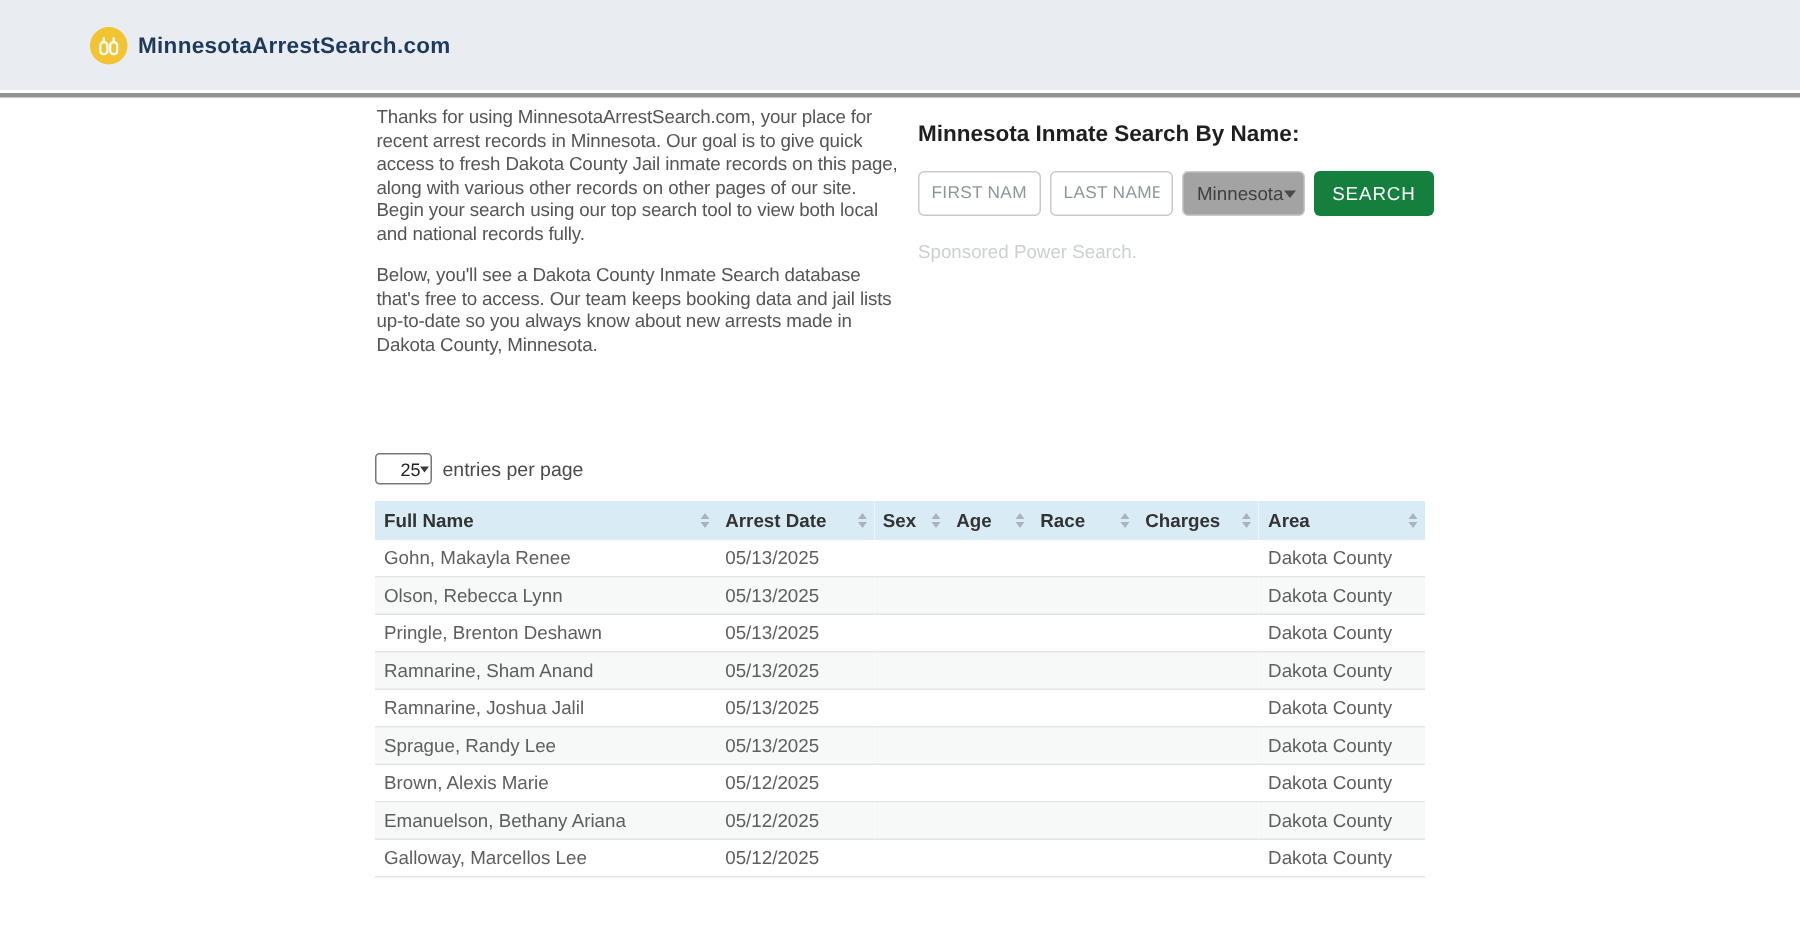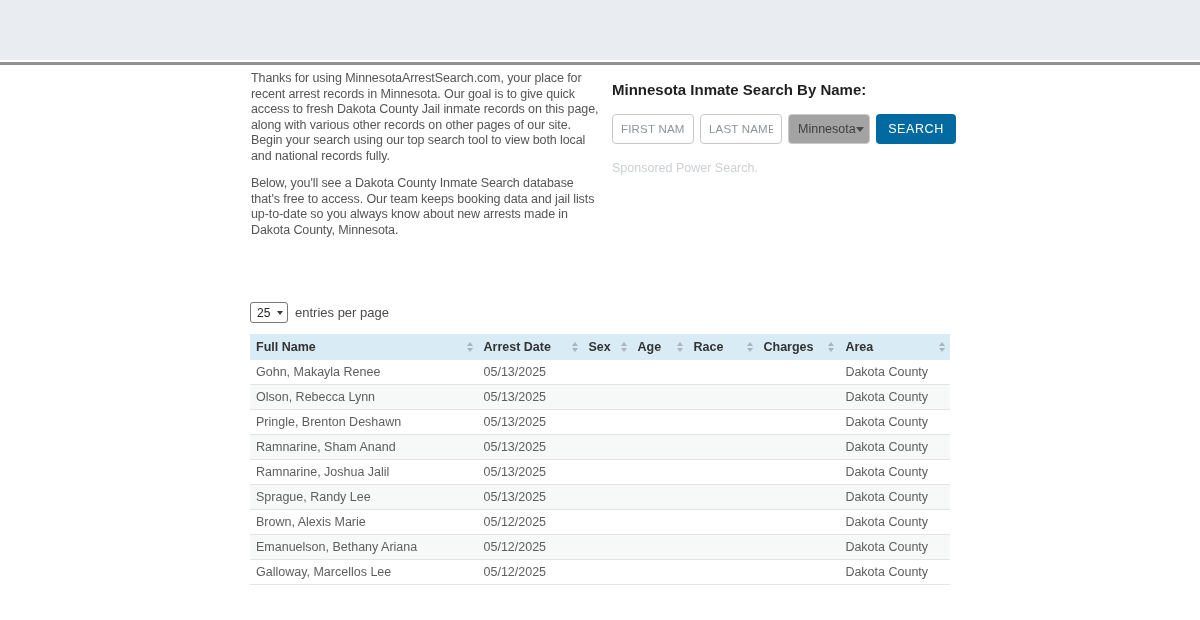--- a/index.html
+++ b/index.html
@@ -32,31 +32,31 @@
   .text-input { width:82px; height:30px; border:1px solid #c9c9c9; border-radius:4px;
     padding:0 8px; font-size:11.5px; color:#444; outline:none;
     font-family:"Liberation Sans", sans-serif; }
   .text-input::placeholder { color:#8d959c; font-size:11.5px; letter-spacing:.2px; }
   .state-select { width:82px; height:30px; border:1px solid #c9c9c9; border-radius:4px;
     background:#a3a3a3; display:flex; align-items:center; justify-content:space-between;
     padding:0 9px; cursor:pointer; }
   .state-select .sel-text { font-size:12.5px; color:#3f3f3f; }
   .caret-down { width:0; height:0; border-left:4.5px solid transparent;
     border-right:4.5px solid transparent; border-top:5px solid #4a4a4a; }
-  .search-btn { width:82px; height:30px; background:#0369a1; color:#fff; border:none;
+  .search-btn { width:82px; height:30px; background:#15803d; color:#fff; border:none;
     border-radius:4px; font-size:12.5px; letter-spacing:.6px; cursor:pointer;
     font-family:"Liberation Sans", sans-serif; }
   .sponsored { margin-top:17px; font-size:12.5px; color:#ccd0d3; }
 
   
   .table-section { margin-top:52px; }
   .controls-row { display:flex; align-items:center; margin-bottom:11px; padding-left:6px; }
   .entries-select { width:38px; height:21px; border:1px solid #777; border-radius:3px;
     background:#fff; display:flex; align-items:center; justify-content:space-between;
-    padding:0 4px 0 6px; cursor:pointer; }
+    padding:0 4px 0 16px; cursor:pointer; }
   .entries-select .sel-text { font-size:12px; color:#222; }
   .entries-caret { width:0; height:0; border-left:3.5px solid transparent;
     border-right:3.5px solid transparent; border-top:4px solid #3a3a3a; }
   .entries-label { font-size:13px; color:#4a4a4a; margin-left:7px; }
   .search-wrap { margin-left:auto; display:flex; align-items:center; gap:5px; }
   .search-label { font-size:13px; color:#4a4a4a; }
   .table-search-input { width:132px; height:23px; border:1px solid #9b9b9b;
     border-radius:2px; padding:0 6px; font-size:12px; color:#444; outline:none;
     font-family:"Liberation Sans", sans-serif; }
 
@@ -75,20 +75,30 @@
     border-bottom:1px solid #e4e4e4; overflow:hidden; white-space:nowrap; }
   tbody tr:nth-child(even) td { background:#f7f8f8; }
   col.c-name { width:32.5%; } col.c-date { width:15%; } col.c-sex { width:7%; }
   col.c-age { width:8%; } col.c-race { width:10%; } col.c-charges { width:11.7%; }
   col.c-area { width:15.8%; }
 </style>
 </head>
 <body>
 
 <header class="site-header">
+  <div class="brand">
+    <span class="logo-circle">
+      <svg width="15" height="15" viewBox="0 0 24 24" fill="none" stroke="#ffffff" stroke-width="2.4">
+        <rect x="3" y="8" width="7.5" height="13" rx="3.6"></rect>
+        <rect x="13.5" y="8" width="7.5" height="13" rx="3.6"></rect>
+        <path d="M6.75 8 V4 M17.25 8 V4" stroke-linecap="round"></path>
+      </svg>
+    </span>
+    <span class="site-title">MinnesotaArrestSearch.com</span>
+  </div>
 </header>
 <div class="header-rule"></div>
 
 <main class="content">
 
   <div class="intro-row">
     <section class="intro-left">
       <p>Thanks for using MinnesotaArrestSearch.com, your place for recent arrest records in Minnesota. Our goal is to give quick access to fresh Dakota County Jail inmate records on this page, along with various other records on other pages of our site. Begin your search using our top search tool to view both local and national records fully.</p>
       <p>Below, you'll see a Dakota County Inmate Search database that's free to access. Our team keeps booking data and jail lists up-to-date so you always know about new arrests made in Dakota County, Minnesota.</p>
     </section>

